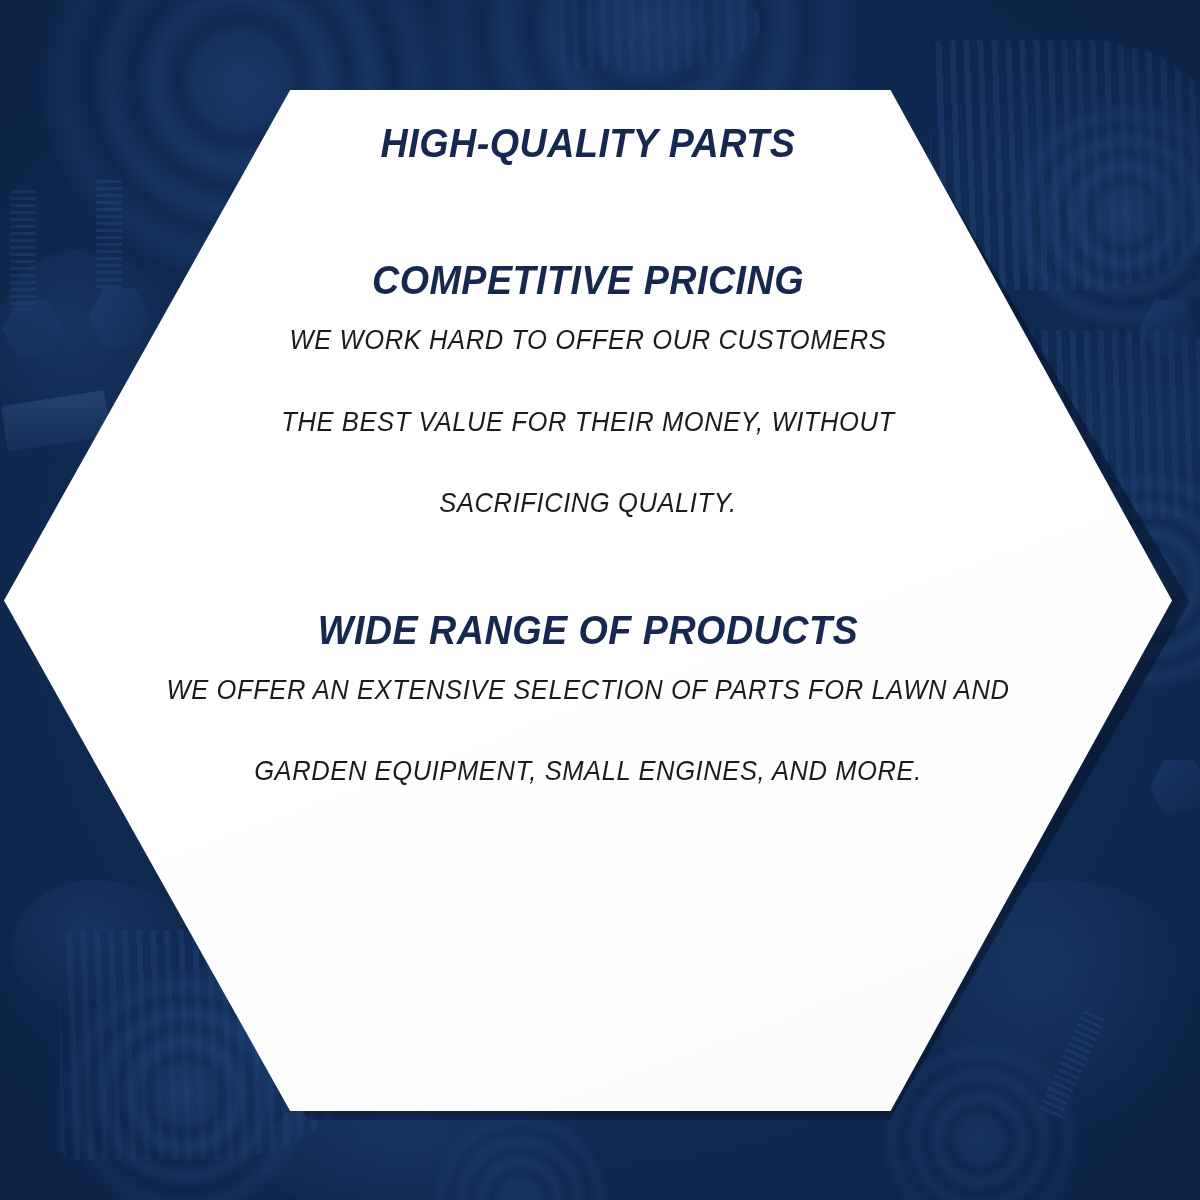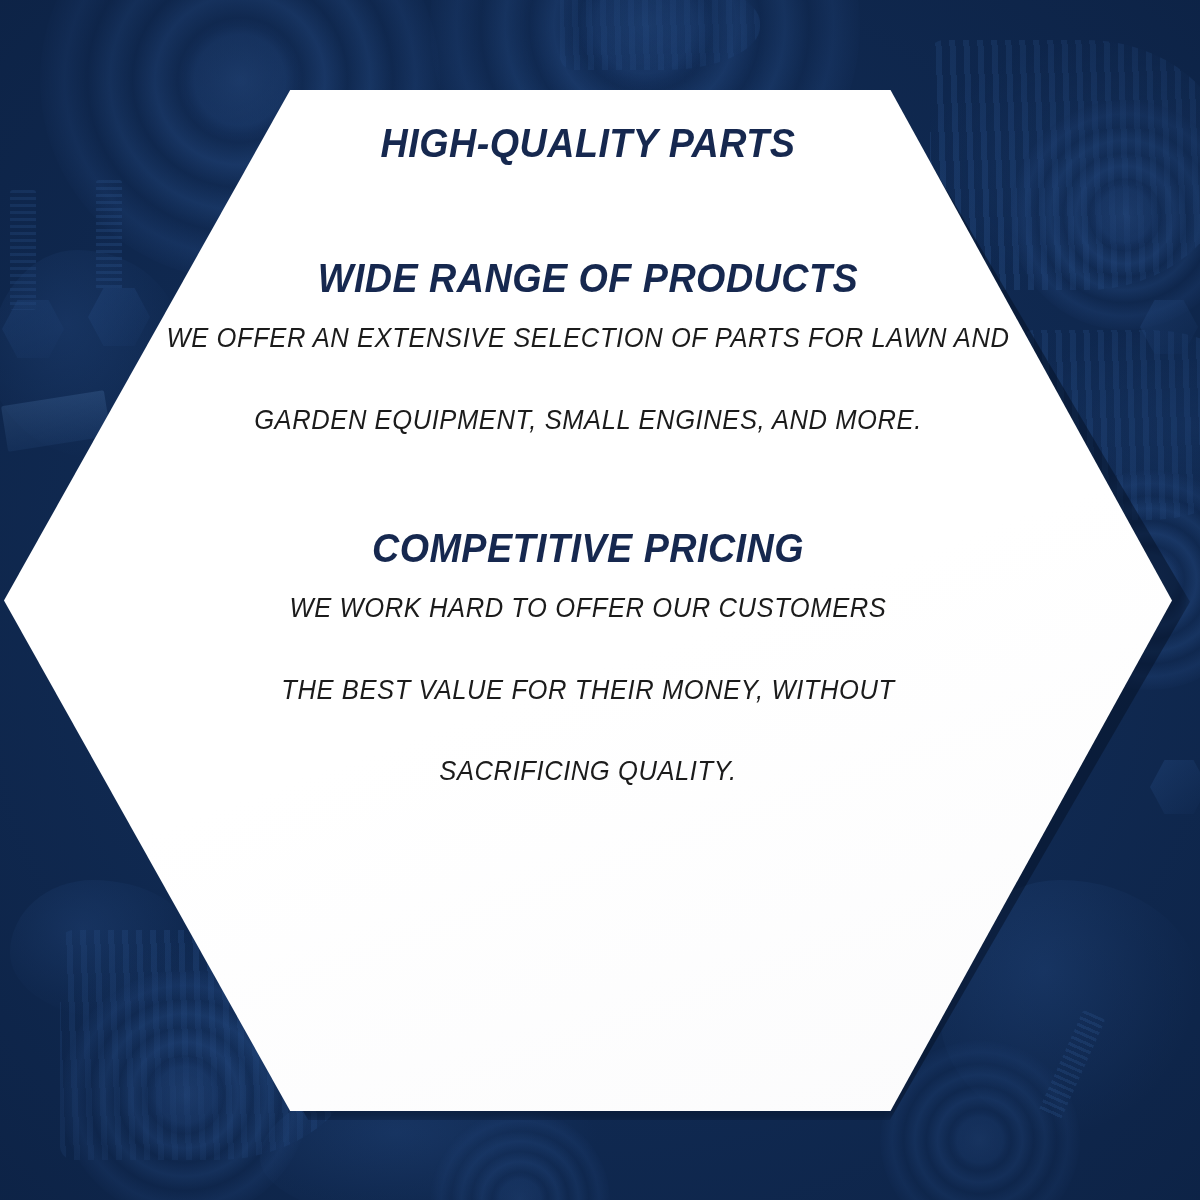--- a/index.html
+++ b/index.html
@@ -165,31 +165,31 @@
 
 <div id="hex-shadow"></div>
 
 <div id="hex">
   <div id="content">
 
     <section class="block b1">
       <h2 class="heading">HIGH-QUALITY PARTS</h2>
     </section>
 
-    <section class="block b2">
-      <h2 class="heading">WIDE RANGE OF PRODUCTS</h2>
-      <div class="body">
-        <div class="line">WE OFFER AN EXTENSIVE SELECTION OF PARTS FOR LAWN AND</div>
-        <div class="line">GARDEN EQUIPMENT, SMALL ENGINES, AND MORE.</div>
-      </div>
-    </section>
-
     <section class="block b3">
       <h2 class="heading">COMPETITIVE PRICING</h2>
       <div class="body">
         <div class="line">WE WORK HARD TO OFFER OUR CUSTOMERS</div>
         <div class="line">THE BEST VALUE FOR THEIR MONEY, WITHOUT</div>
         <div class="line">SACRIFICING QUALITY.</div>
       </div>
     </section>
 
+    <section class="block b2">
+      <h2 class="heading">WIDE RANGE OF PRODUCTS</h2>
+      <div class="body">
+        <div class="line">WE OFFER AN EXTENSIVE SELECTION OF PARTS FOR LAWN AND</div>
+        <div class="line">GARDEN EQUIPMENT, SMALL ENGINES, AND MORE.</div>
+      </div>
+    </section>
+
   </div>
 </div>
 
 </body></html>

